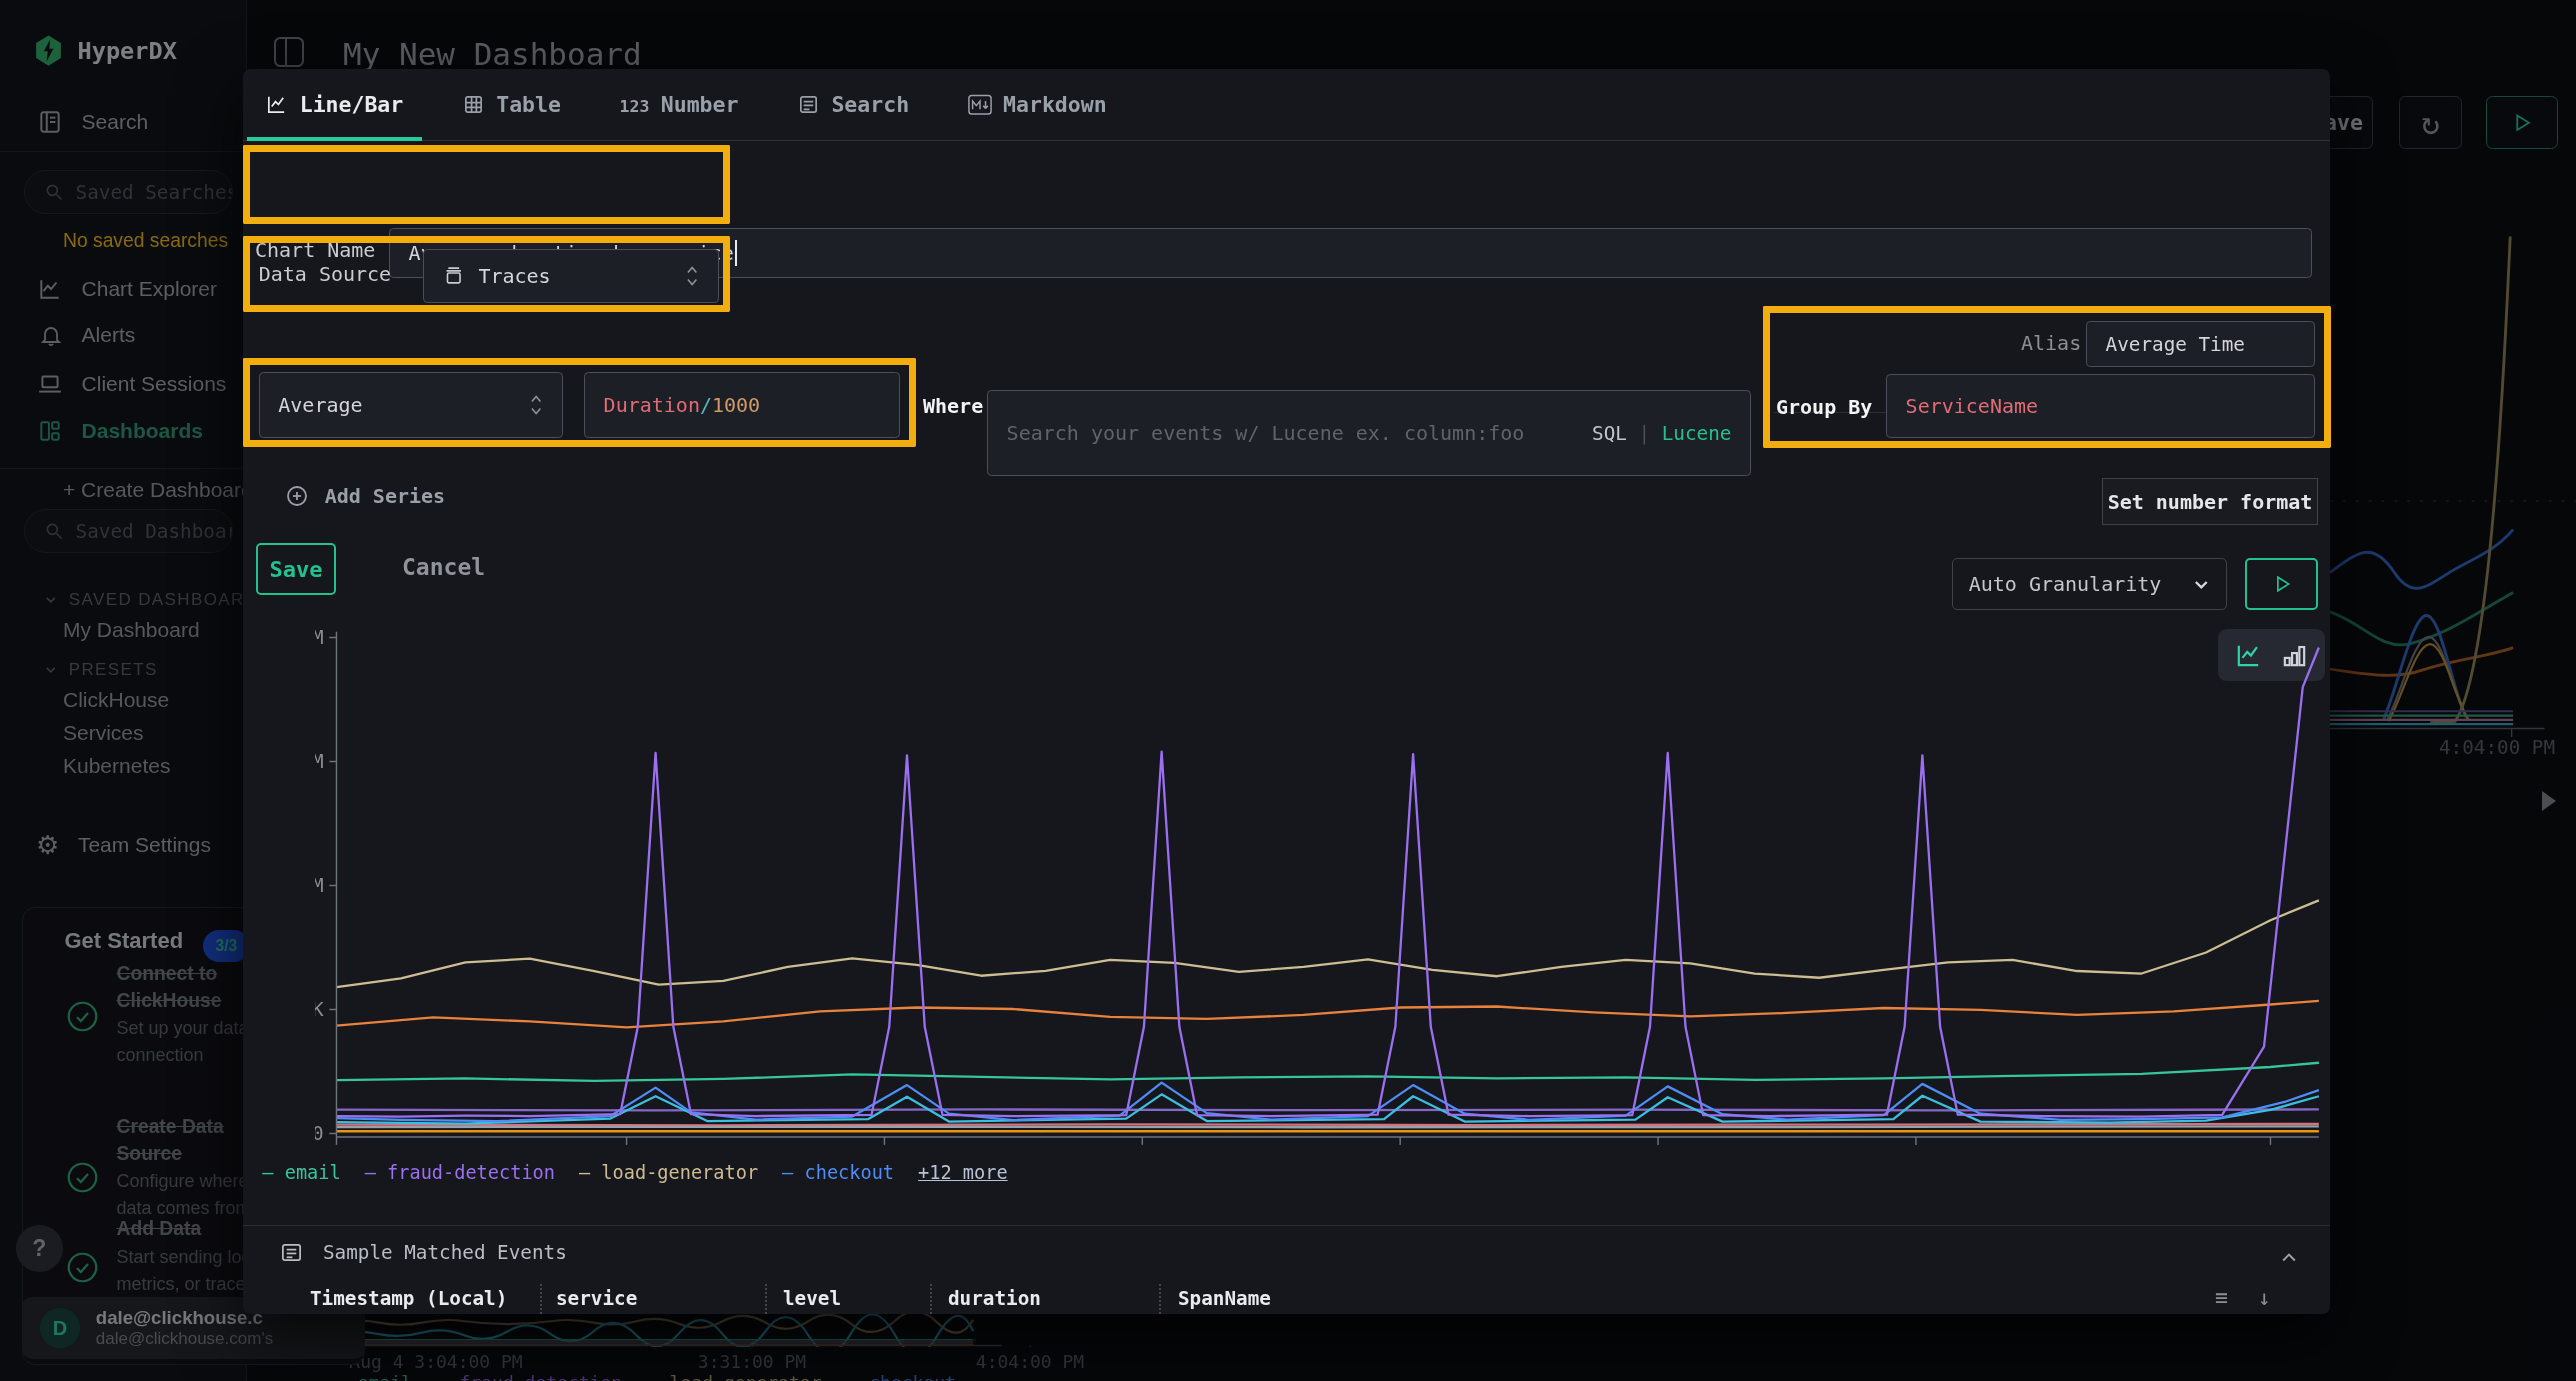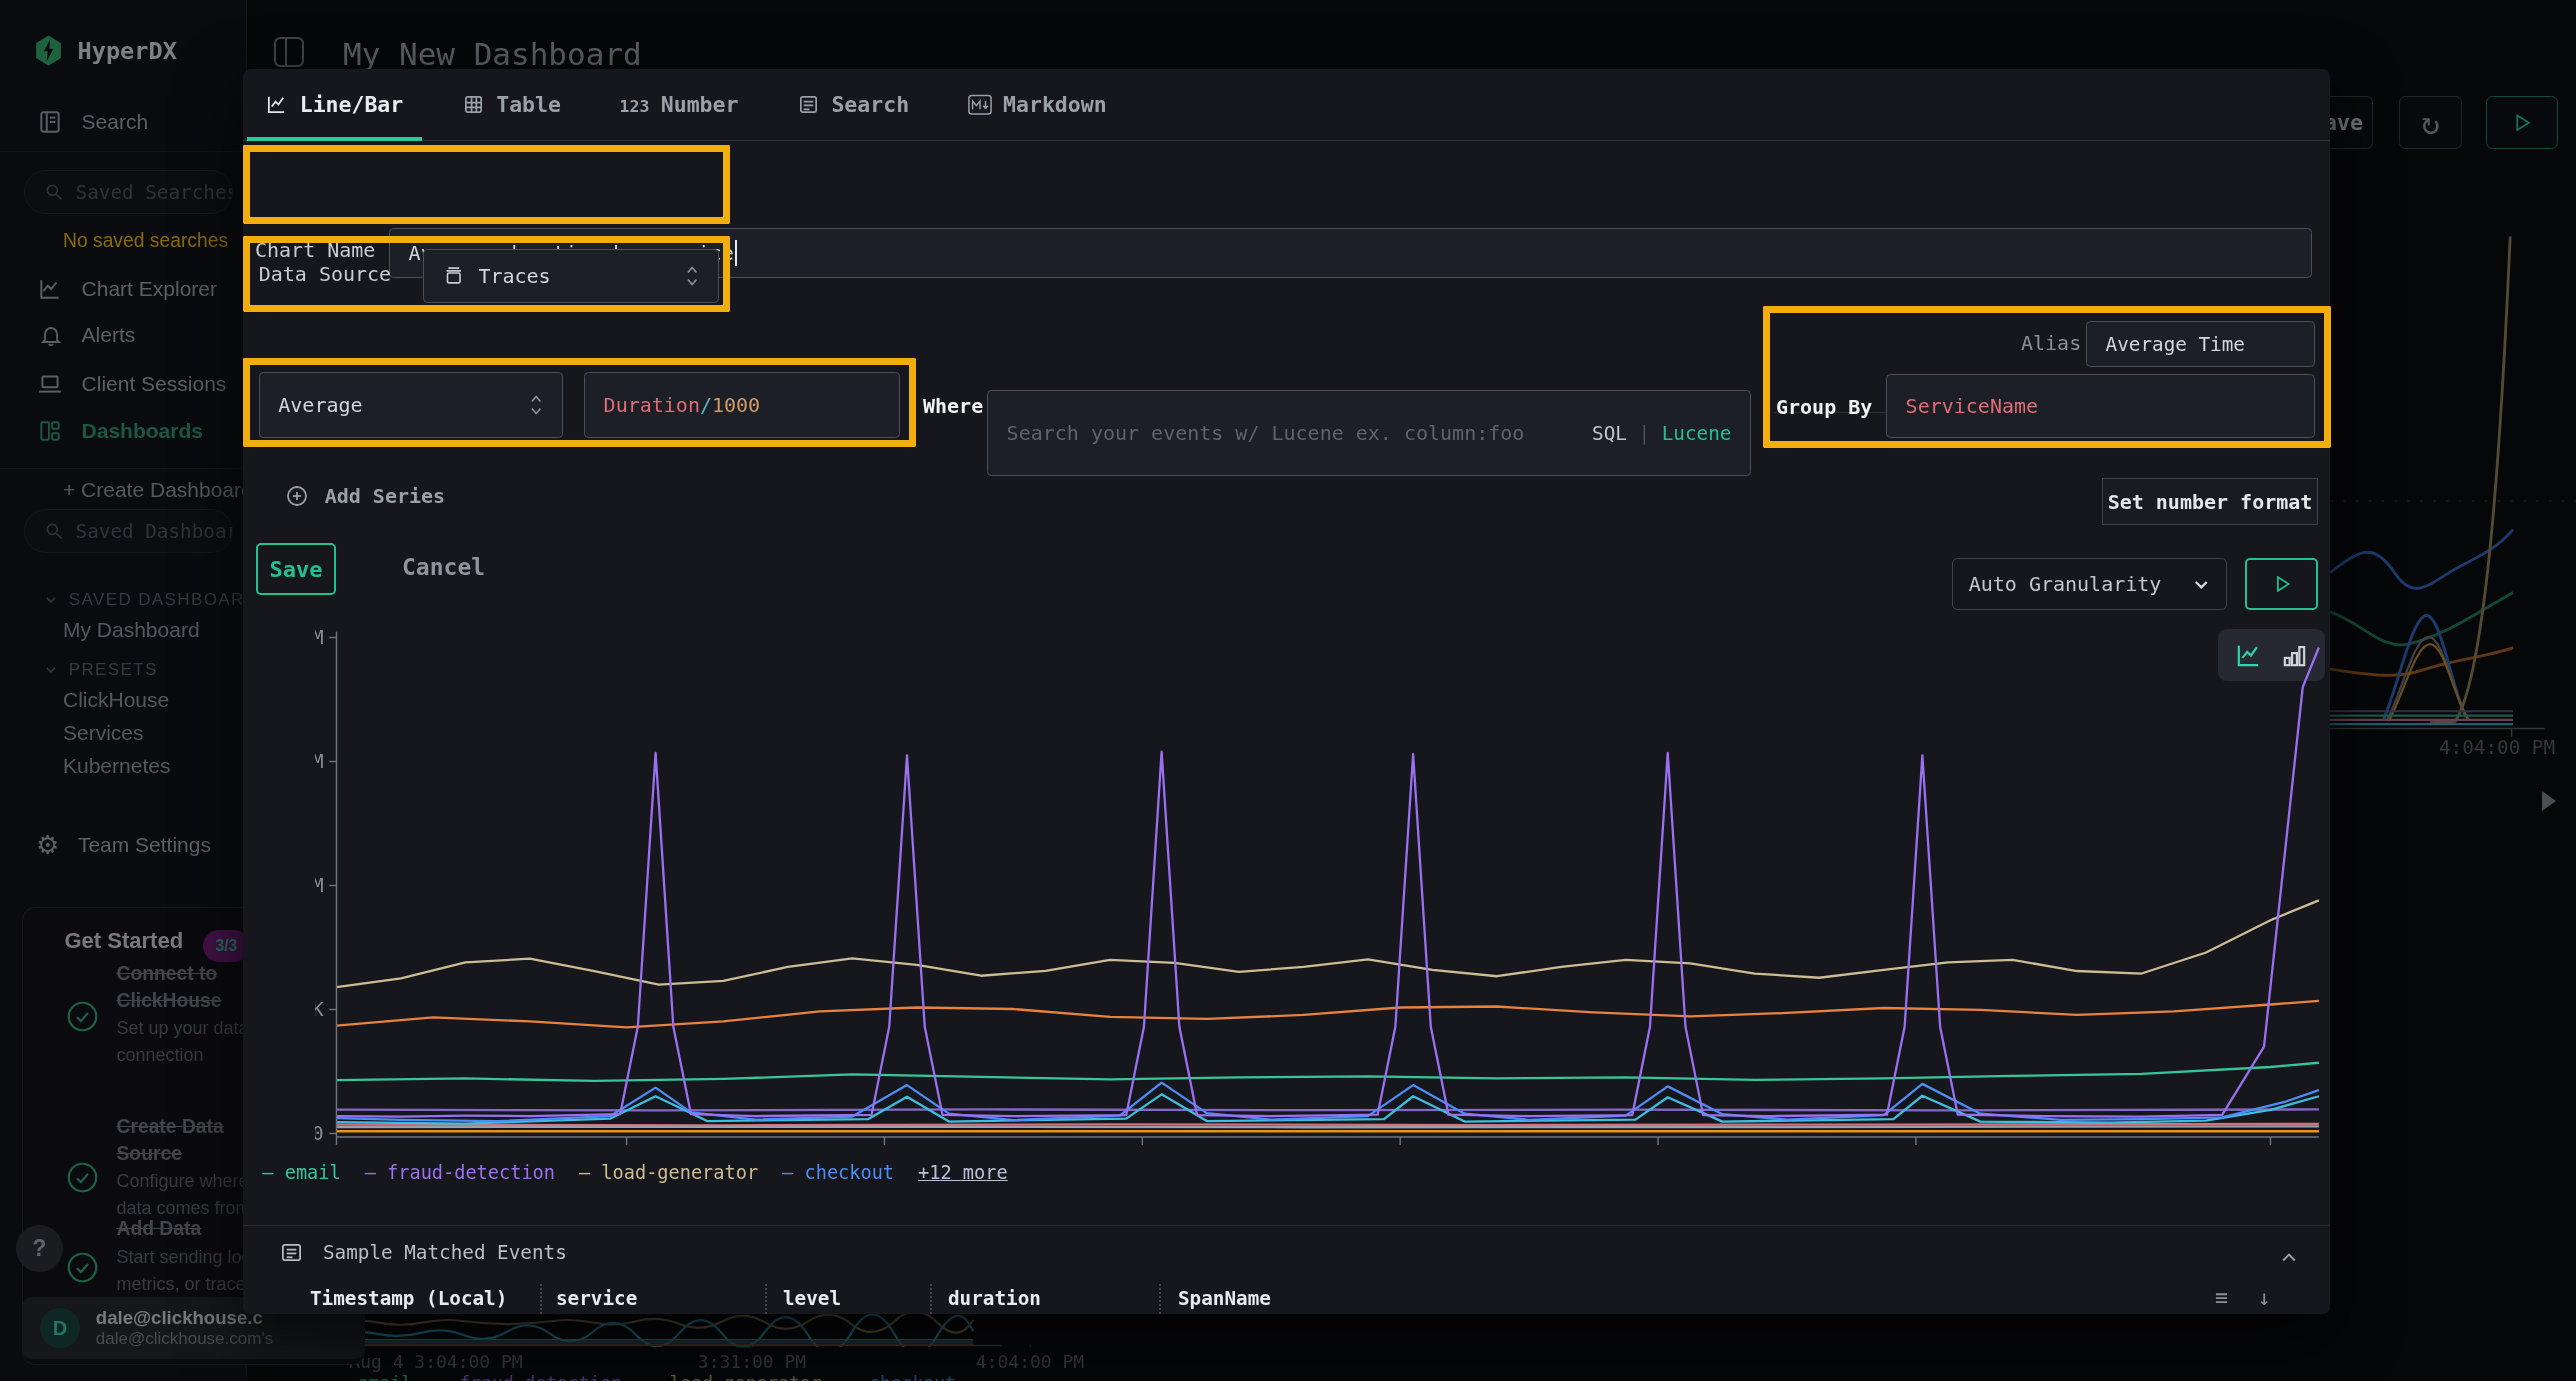--- a/index.html
+++ b/index.html
@@ -41,21 +41,21 @@
   #right-axis-label{left:2439px;top:736px;font-family:var(--mono);font-size:19.3px;color:#565b61;z-index:1;white-space:nowrap}
   #scroll-tri{left:2542px;top:791px;width:0;height:0;border-top:10px solid transparent;border-bottom:10px solid transparent;border-left:14.3px solid #7c8187;z-index:1}
   #bottom-tile{left:243px;top:1314px;width:1002px;height:67px;z-index:1;overflow:visible}
   .btick{position:absolute;top:37px;font-family:var(--mono);font-size:18px;color:#565b61;transform:translateX(-50%);white-space:nowrap}
   #bottom-zero{left:289px;top:1325px;font-family:var(--mono);font-size:18px;color:#565b61;z-index:1}
   #bottom-legend{left:336px;top:1372px;display:flex;gap:26px;font-family:var(--mono);font-size:18px;z-index:1;white-space:nowrap}
 
   
   #gs-panel{left:21.5px;top:907px;width:343px;height:458px;border:1.4px solid #25272d;border-radius:13px;background:#101116;z-index:1}
   #gs-title{left:42px;top:20px;font-size:22px;font-weight:bold;color:#c8ccd1}
-  #gs-badge{left:180px;top:21.5px;background:#701a75;color:#36c69b;font-size:15.7px;font-weight:bold;border-radius:715px;padding:7px 13px}
+  #gs-badge{left:180px;top:21.5px;background:#1d4ed8;color:#36c69b;font-size:15.7px;font-weight:bold;border-radius:715px;padding:7px 13px}
   .gs-check{width:33px;height:33px}
   .gs-title{font-size:19.3px;font-weight:bold;color:#6f747b;text-decoration:line-through;line-height:26.5px;max-width:161px}
   .gs-desc{font-size:18px;color:#5c6167;line-height:26.5px;max-width:208px}
   #help-btn{left:15.7px;top:1225px;width:47px;height:47px;border-radius:50%;background:#2c2e34;color:#a3a8ae;font-size:23px;font-weight:bold;display:flex;align-items:center;justify-content:center;z-index:2}
   #user-row{left:21.5px;top:1297px;width:343px;height:62px;border-radius:10px;background:#232529;z-index:1;display:flex;align-items:center;padding-left:18.6px;gap:15.7px}
   #user-avatar{width:40px;height:40px;border-radius:50%;background:#17413a;color:#36c69b;font-weight:bold;font-size:20px;display:flex;align-items:center;justify-content:center}
   #user-name{font-size:18.6px;font-weight:bold;color:#c8ccd1;white-space:nowrap}
   #user-sub{font-size:17px;color:#787d84;white-space:nowrap}
 
   

